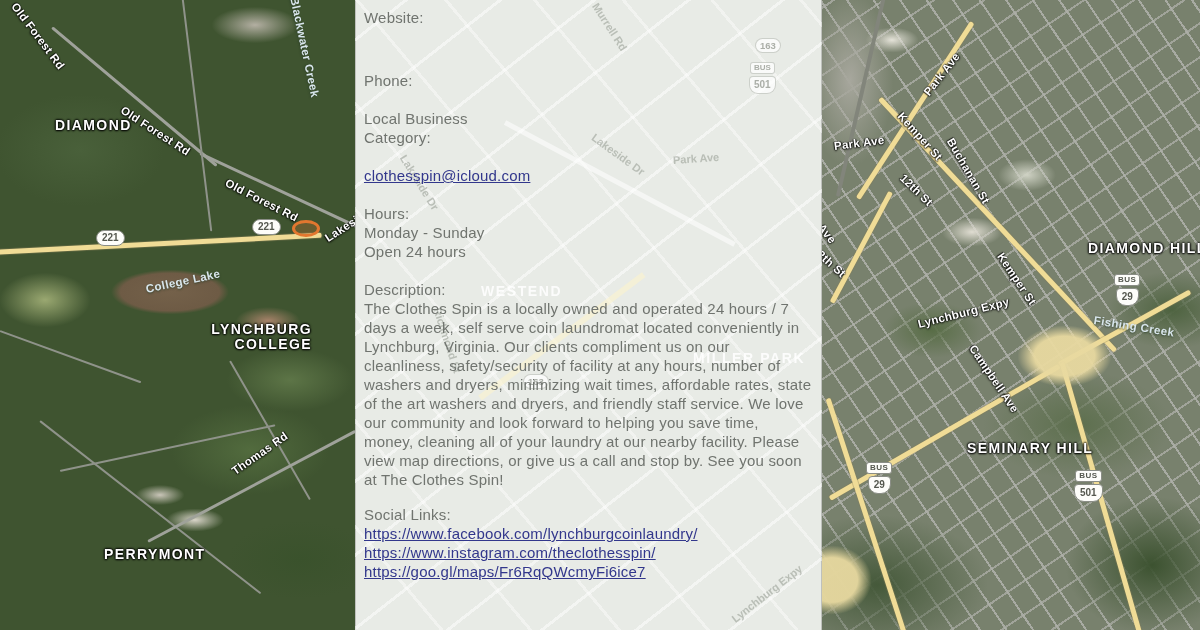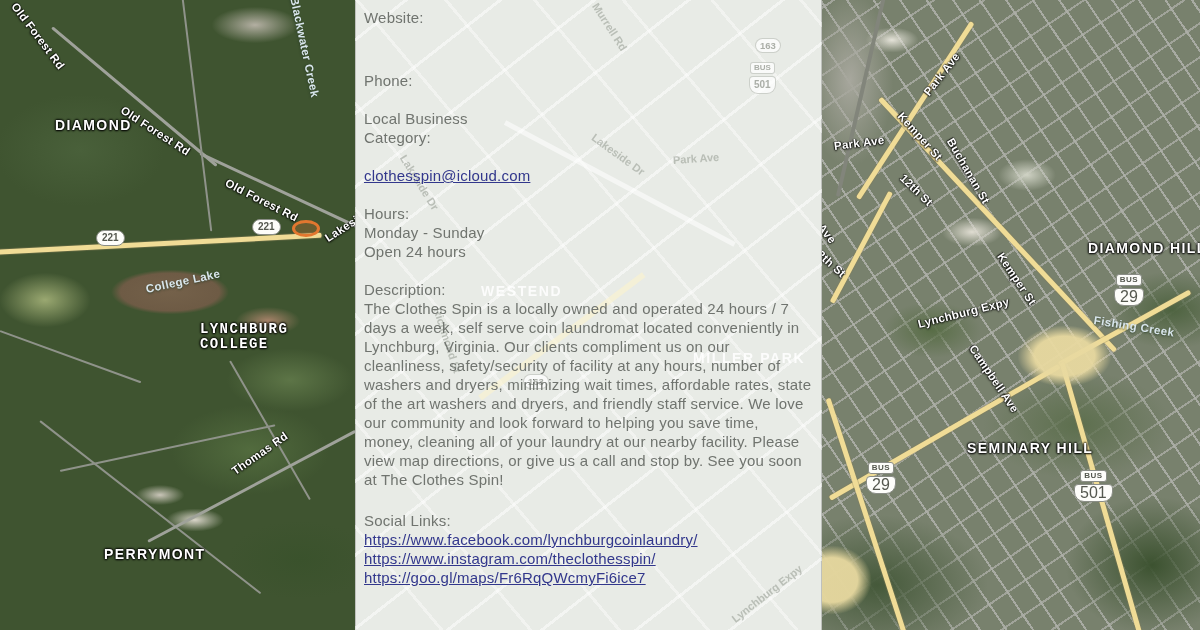--- a/index.html
+++ b/index.html
@@ -46,32 +46,32 @@
   .line.rail{height:4px;background:#82857b;}
   .blob-tan{position:absolute;width:95px;height:62px;border-radius:50%;
     background:radial-gradient(ellipse at center, rgba(232,217,160,.95) 0 45%, rgba(0,0,0,0) 70%);}
   .marker-oval{position:absolute;width:22px;height:11px;border:3px solid #e2772f;border-radius:50%;
     background:rgba(226,119,47,.25);}
 
   
   .lbl{position:absolute;white-space:nowrap;color:#fff;transform-origin:0 50%;}
   .area{font-size:14px;font-weight:bold;letter-spacing:1.4px;
     text-shadow:0 1px 2px rgba(0,0,0,.95),1px 0 2px rgba(0,0,0,.75),-1px 0 2px rgba(0,0,0,.75),0 -1px 2px rgba(0,0,0,.6);}
-  .area2{text-align:left;line-height:15px;font-family:Liberation Mono, monospace;}
+  .area2{text-align:right;line-height:15px;}
   .road{font-size:11.5px;font-weight:bold;letter-spacing:.3px;
     text-shadow:0 1px 2px rgba(0,0,0,.9),1px 0 1px rgba(0,0,0,.7),-1px 0 1px rgba(0,0,0,.7);}
   .water{font-size:11.5px;font-weight:bold;color:#d9e6ec;letter-spacing:.4px;
     text-shadow:0 1px 2px rgba(40,60,40,.8);}
   .shield{position:absolute;background:#fdfdfa;border:1px solid #8a8d86;border-radius:8px;
     color:#55584f;font-size:10px;font-weight:bold;padding:0 5px;line-height:14px;}
   .busshield{position:absolute;display:flex;flex-direction:column;align-items:center;gap:2px;}
   .busshield .bus{background:#fdfdfa;border:1px solid #8a8d86;border-radius:3px;color:#55584f;
     font-size:8px;font-weight:bold;line-height:10px;padding:0 3px;letter-spacing:.5px;}
   .busshield .num{background:#fdfdfa;border:1px solid #8a8d86;border-radius:4px 4px 10px 10px;
-    color:#55584f;font-size:16px;font-weight:normal;line-height:13px;padding:1px 5px 2px;}
+    color:#55584f;font-size:10px;font-weight:bold;line-height:13px;padding:1px 5px 2px;}
 
   
   .panel{position:absolute;left:355px;top:0;width:467px;height:630px;background:#e8ebe6;
     box-shadow:inset 1px 0 0 rgba(0,0,0,.18),inset -1px 0 0 rgba(0,0,0,.18);overflow:hidden;}
   .panel-ghosts{position:absolute;left:0;top:0;width:100%;height:100%;
     background-image:
       repeating-linear-gradient(-38deg, rgba(0,0,0,0) 0 55px, rgba(255,255,255,.5) 55px 58px),
       repeating-linear-gradient(50deg, rgba(0,0,0,0) 0 65px, rgba(255,255,255,.42) 65px 68px);}
   .ghost-band{position:absolute;transform-origin:0 50%;background:rgba(252,243,205,.6);}
   .ghost-area{color:rgba(255,255,255,.85);font-weight:bold;font-size:14px;letter-spacing:1.6px;text-shadow:none;}
@@ -82,21 +82,21 @@
   .ghost-bus span{background:rgba(255,255,255,.75);border:1px solid rgba(160,165,156,.5);
     color:rgba(150,155,146,.8);font-weight:bold;}
   .ghost-bus .bus{font-size:8px;line-height:10px;padding:0 3px;border-radius:3px;}
   .ghost-bus .num{font-size:10px;line-height:13px;padding:1px 4px 2px;border-radius:4px 4px 9px 9px;}
 
   .panel-content{position:relative;padding:8px 9px 0;color:#70746f;
     font-size:15px;line-height:19px;letter-spacing:.2px;width:448px;}
   .panel-content a{color:#32378c;text-decoration:underline;word-break:break-all;}
   .sec-website{margin-bottom:44px;}
   .sec{margin-bottom:19px;}
-  .sec-desc{margin-bottom:22px;}
+  .sec-desc{margin-bottom:16px;}
   .linkline{display:block;}
 </style>
 </head>
 <body>
 
 <div class="screen">
 
   <div class="map map-left">
 
     <div class="line" style="left:52px;top:26px;width:215px;transform:rotate(40deg);"></div>

